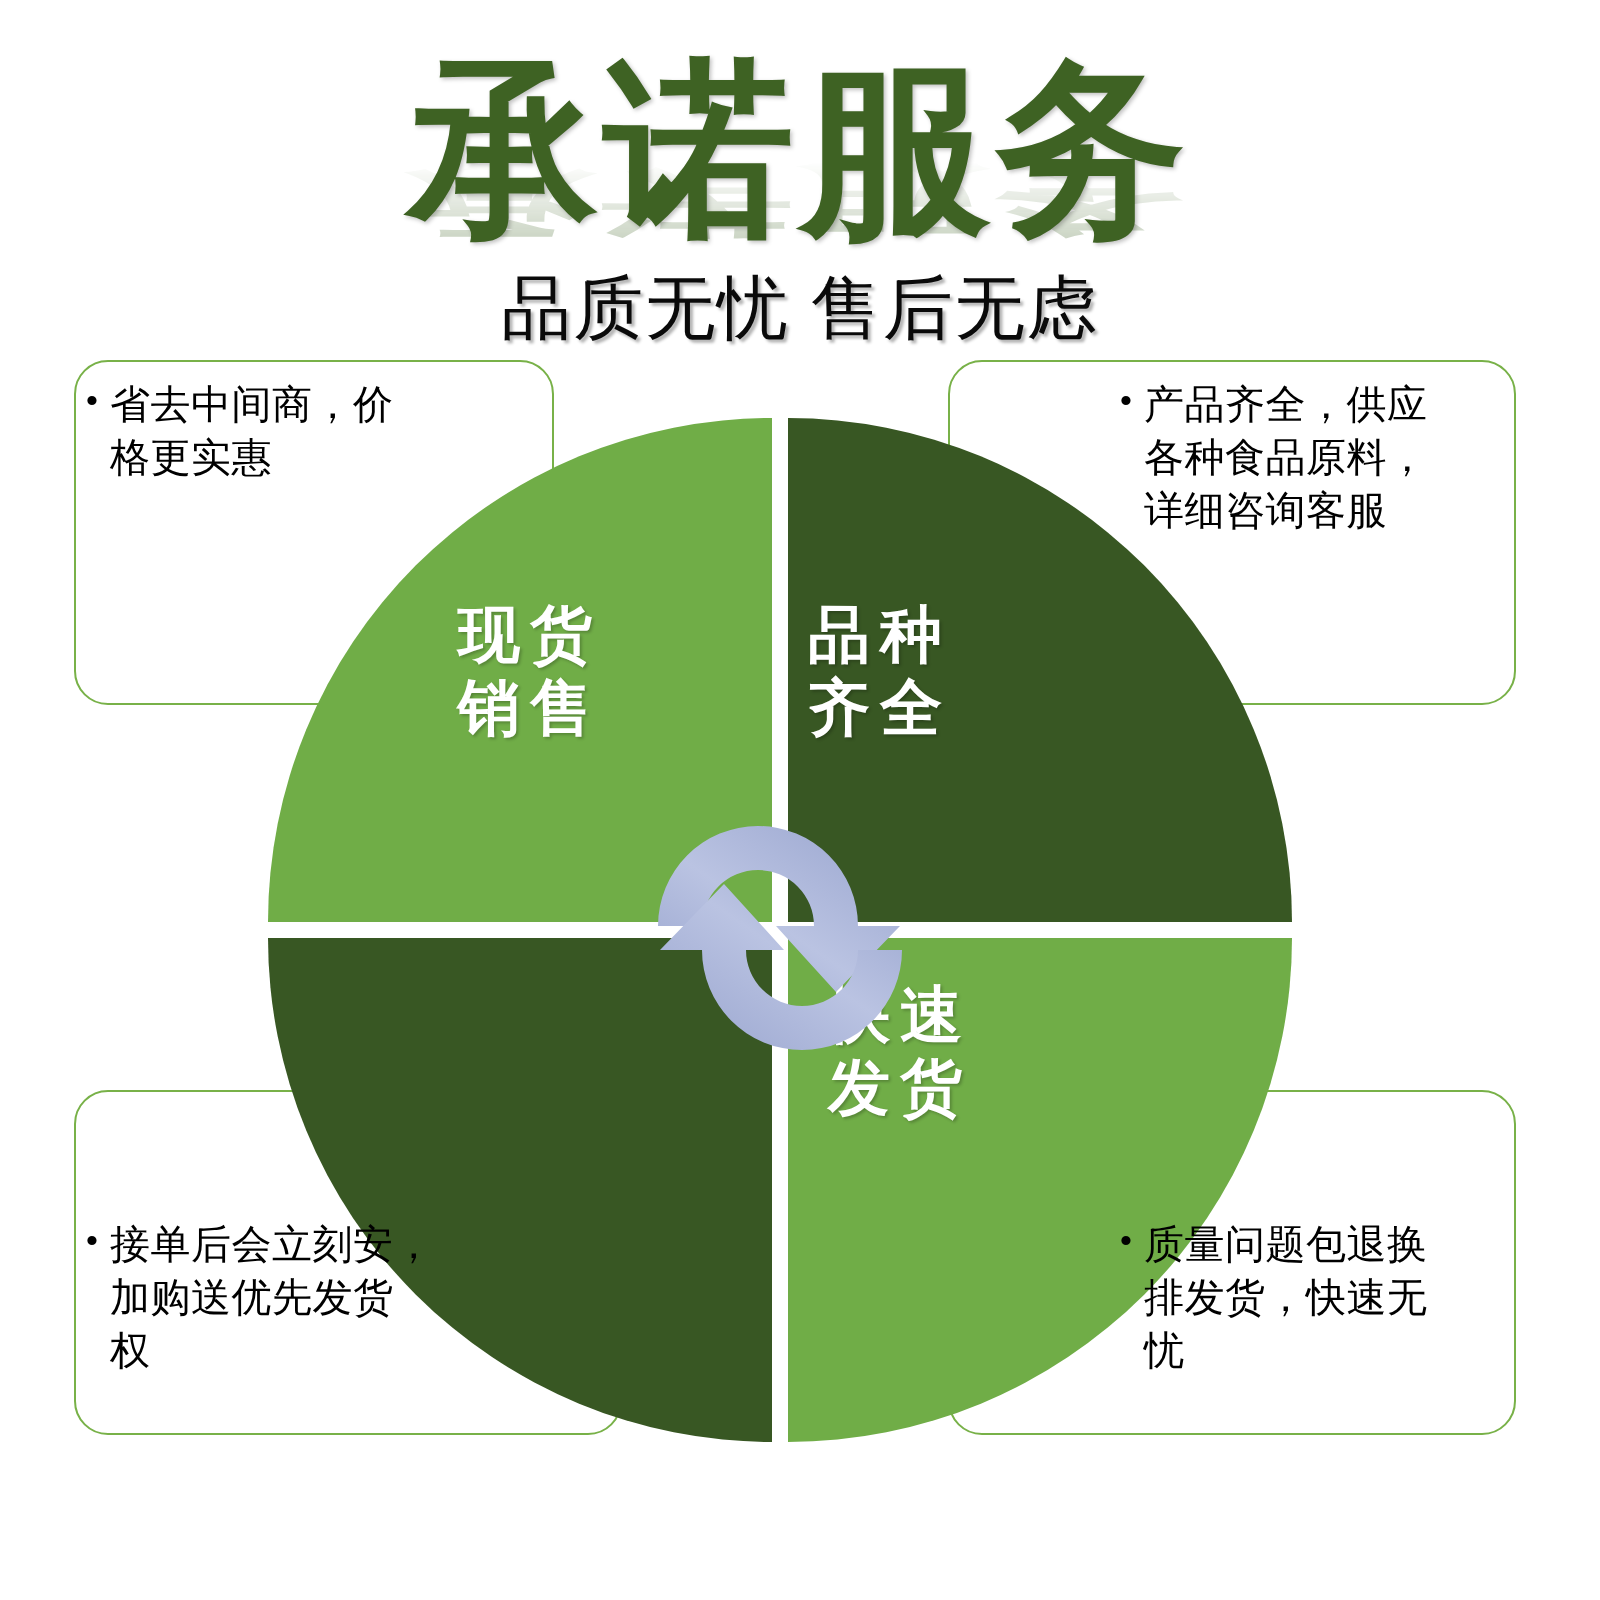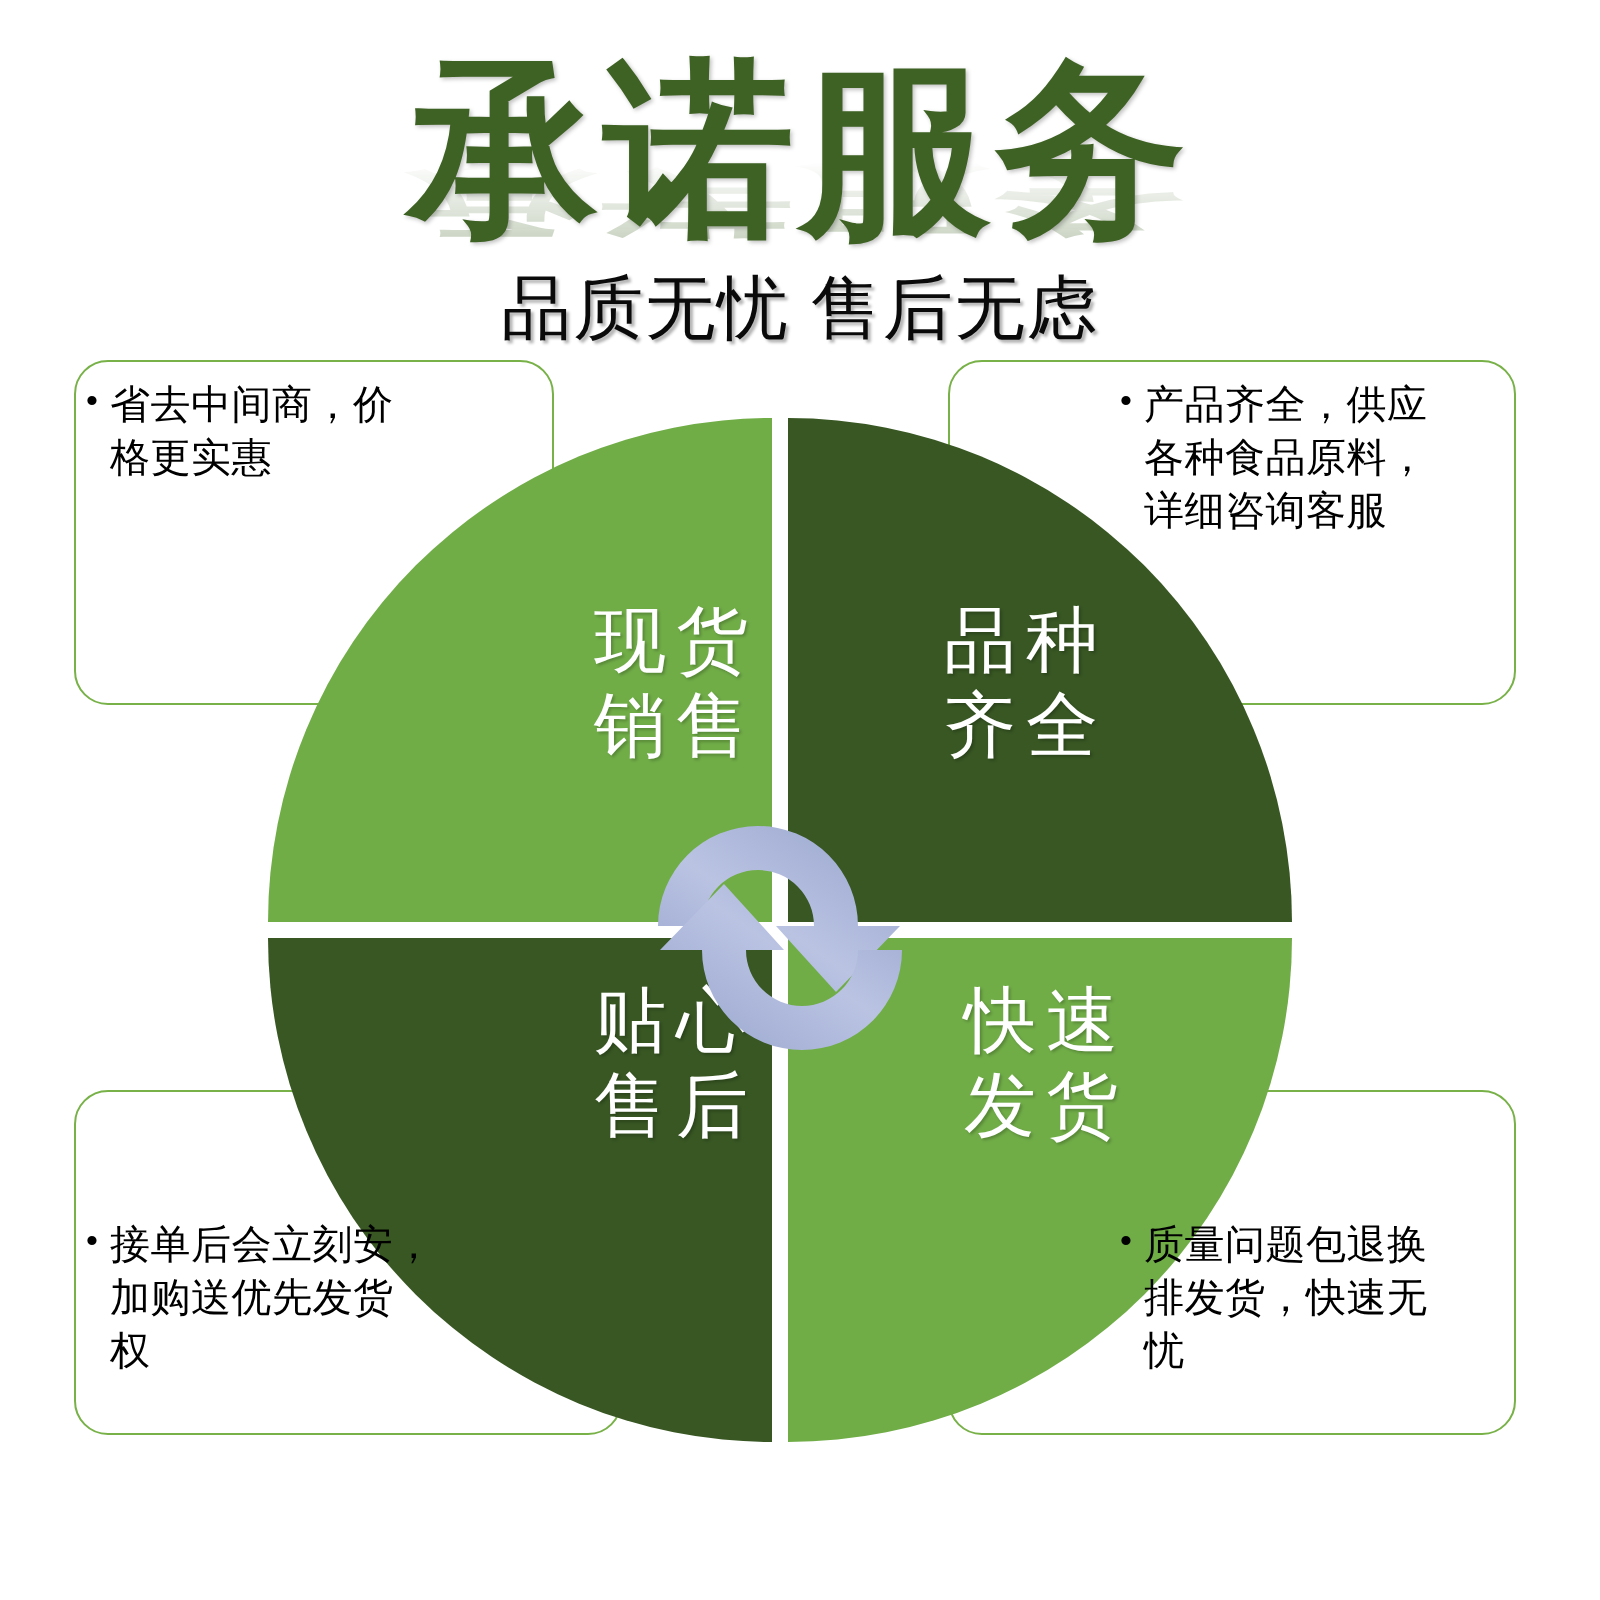--- a/index.html
+++ b/index.html
@@ -84,25 +84,25 @@
   .q-tr{left:520px;top:0;}
   .q-tr .fill{left:-504px;top:0;}
   .q-bl{left:0;top:520px;}
   .q-bl .fill{left:0;top:-504px;}
   .q-br{left:520px;top:520px;}
   .q-br .fill{left:-504px;top:-504px;}
 
   .quad-label{
     position:absolute;
     color:#ffffff;
-    font-size:72px;
-    font-weight:400;
+    font-size:62px;
+    font-weight:700;
     line-height:1.18;
     letter-spacing:10px;
-    text-align:right;
+    text-align:left;
     white-space:pre-line;
     text-shadow:2px 2px 3px rgba(0,0,0,0.22);
   }
   .lbl-tl{left:190px; top:180px; width:300px;}
   .lbl-tr{left:540px; top:180px; width:300px;}
   .lbl-bl{left:190px; top:560px; width:300px;}
   .lbl-br{left:560px; top:560px; width:300px;}
 
   .cycle-arrows{position:absolute;left:332px;top:360px;width:360px;height:320px;}
 </style>
@@ -136,22 +136,20 @@
       <div class="fill" style="background:#385723;"></div>
     </div>
     <div class="quad q-br">
       <div class="fill" style="background:#70AD47;"></div>
     </div>
 
     <div class="quad-label lbl-tl">现货
 销售</div>
     <div class="quad-label lbl-tr">品种
 齐全</div>
-    <div class="quad-label lbl-bl">贴心
-售后</div>
     <div class="quad-label lbl-br">快速
 发货</div>
 
     <div class="cycle-arrows">
       <svg width="360" height="320" viewBox="0 0 360 320" xmlns="http://www.w3.org/2000/svg">
         <defs>
           <linearGradient id="gTop" x1="0" y1="1" x2="1" y2="0">
             <stop offset="0%" stop-color="#9AA6CF"></stop>
             <stop offset="45%" stop-color="#BAC3E2"></stop>
             <stop offset="100%" stop-color="#98A4CE"></stop>

